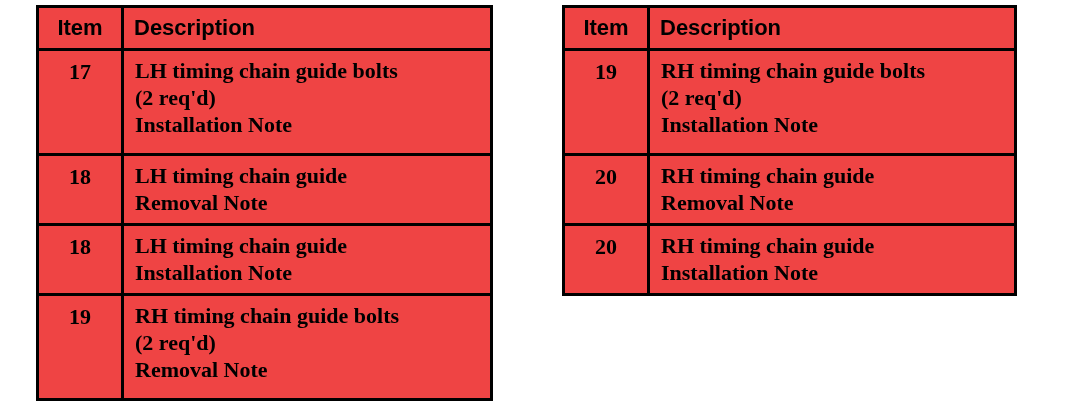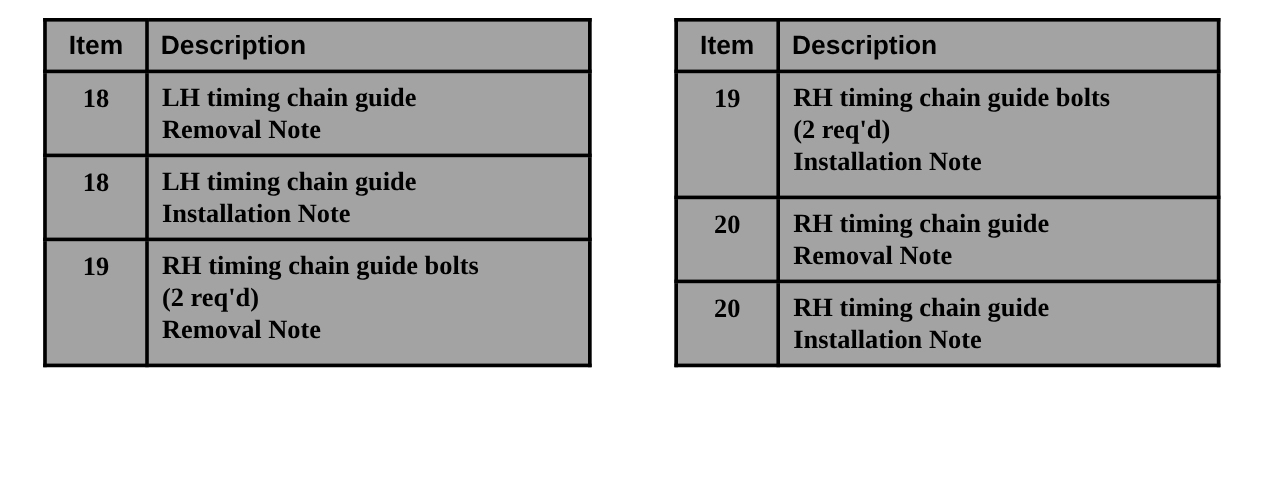--- a/index.html
+++ b/index.html
@@ -10,24 +10,24 @@
     width: 1072px;
     height: 418px;
     background: #ffffff;
     position: relative;
     overflow: hidden;
     font-family: "Liberation Serif", serif;
     color: #000000;
   }
   .parts-table {
     position: absolute;
-    top: 15px;
+    top: 5px;
     border-collapse: collapse;
     table-layout: fixed;
-    background: #a3a3a3;
+    background: #ef4444;
   }
   .parts-table.left  { left: 36px;  width: 457px; }
   .parts-table.right { left: 562px; width: 455px; }
 
   .parts-table th,
   .parts-table td {
     border: 3px solid #000000;
     box-sizing: border-box;
   }
 
@@ -63,20 +63,28 @@
 <body>
 
 <table class="parts-table left">
   <thead>
     <tr>
       <th class="item-col">Item</th>
       <th class="desc-col">Description</th>
     </tr>
   </thead>
   <tbody>
+      <tr class="lines-3">
+        <td class="item-cell">17</td>
+        <td class="desc-cell">
+          <div class="desc-line">LH timing chain guide bolts</div>
+          <div class="desc-line">(2 req'd)</div>
+          <div class="desc-line">Installation Note</div>
+        </td>
+      </tr>
       <tr class="lines-2">
         <td class="item-cell">18</td>
         <td class="desc-cell">
           <div class="desc-line">LH timing chain guide</div>
           <div class="desc-line">Removal Note</div>
         </td>
       </tr>
       <tr class="lines-2">
         <td class="item-cell">18</td>
         <td class="desc-cell">

